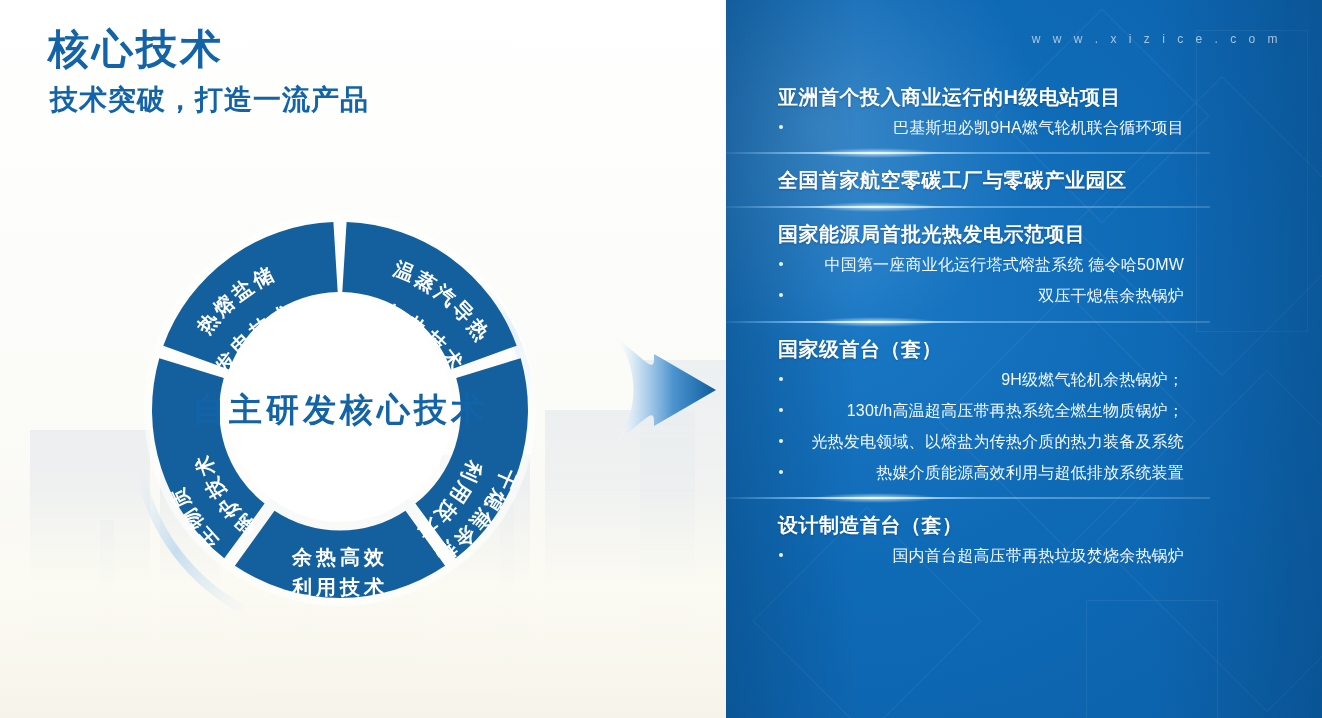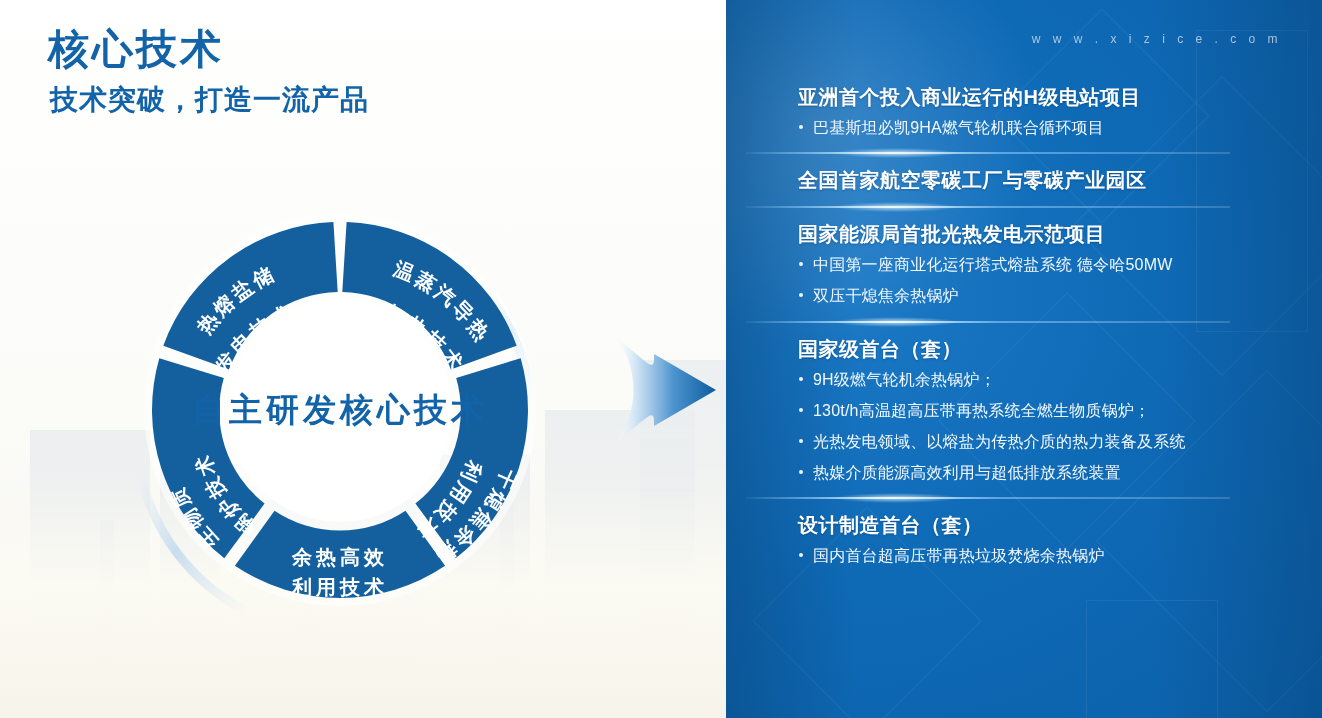--- a/index.html
+++ b/index.html
@@ -79,21 +79,21 @@
   }
   .rp-vignette{
     position:absolute;inset:0;
     background:linear-gradient(90deg,rgba(5,55,100,.34) 0%,rgba(5,55,100,0) 22%,rgba(5,55,100,0) 72%,rgba(5,55,100,.30) 100%);
   }
   .watermark{
     position:absolute;right:40px;top:32px;
     font-size:12px;letter-spacing:4.5px;color:rgba(255,255,255,.62);
   }
 
-  .sections{position:absolute;left:0;top:84px;width:484px;padding-left:20px;}
+  .sections{position:absolute;left:0;top:84px;width:484px;}
   .section{position:relative;padding:0 26px 0 52px;}
   .sec-divider{
     position:relative;height:2px;margin:13px 0 13px 0;width:100%;
     background:linear-gradient(90deg,
        rgba(255,255,255,.05) 0%,
        rgba(150,210,255,.55) 12%,
        rgba(235,248,255,1) 30%,
        rgba(150,210,255,.55) 52%,
        rgba(255,255,255,.16) 100%);
   }
@@ -102,21 +102,21 @@
     background:radial-gradient(ellipse at center,rgba(235,248,255,.75),rgba(235,248,255,0) 70%);
   }
   .sec-head{
     font-size:20px;font-weight:bold;color:#ffffff;letter-spacing:.5px;
     margin:0 0 6px 0;line-height:1.3;
     text-shadow:0 1px 2px rgba(0,40,80,.35);
   }
   .bullets{list-style:none;margin:0;padding:0;}
   .bullets li{
     position:relative;padding-left:15px;margin:0 0 8px 0;
-    font-size:16px;color:#f2f9ff;line-height:1.45;letter-spacing:.2px;
+    font-size:16px;color:#f2f9ff;line-height:1.45;letter-spacing:.2px;text-align:right;
   }
   .bullets li::before{
     content:"";position:absolute;left:1px;top:9px;
     width:4px;height:4px;border-radius:50%;background:#eaf5ff;
   }
 </style>
 </head>
 <body>
 
 <div class="slide">

